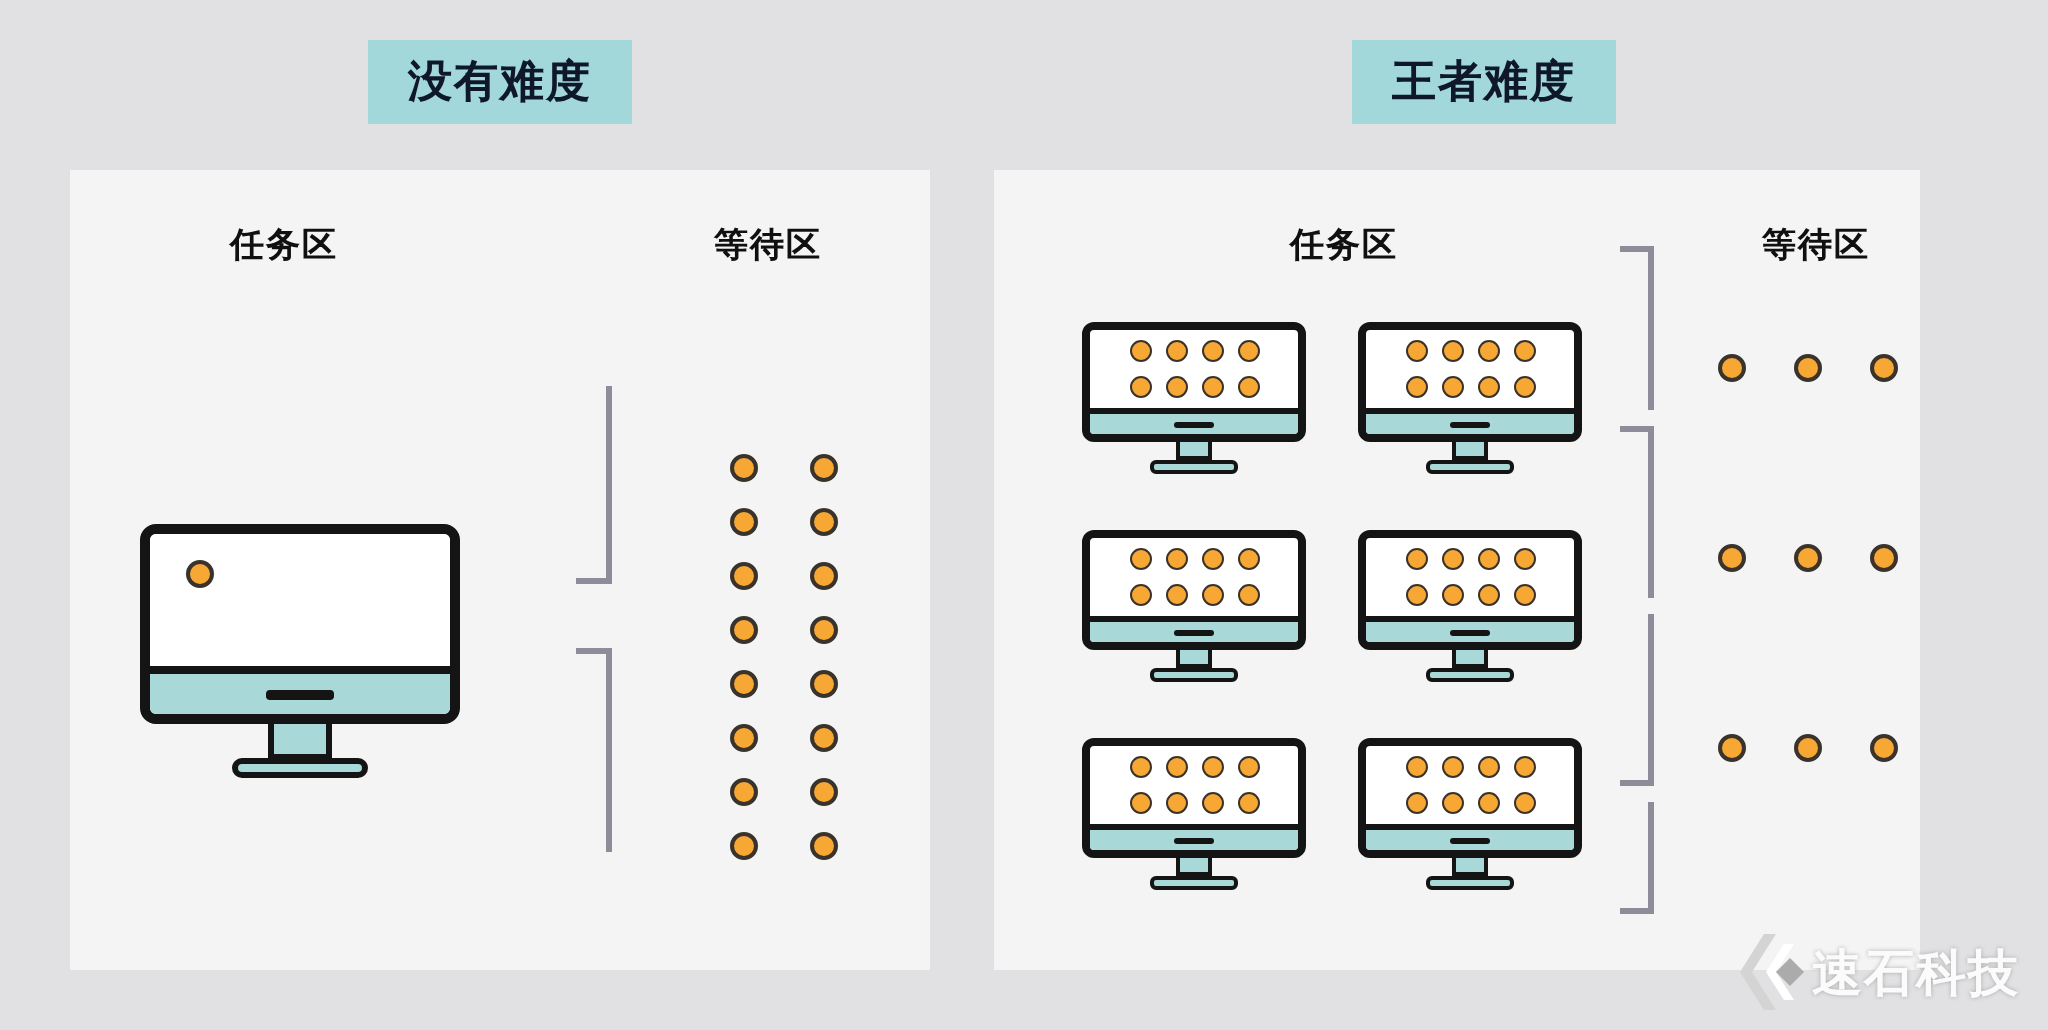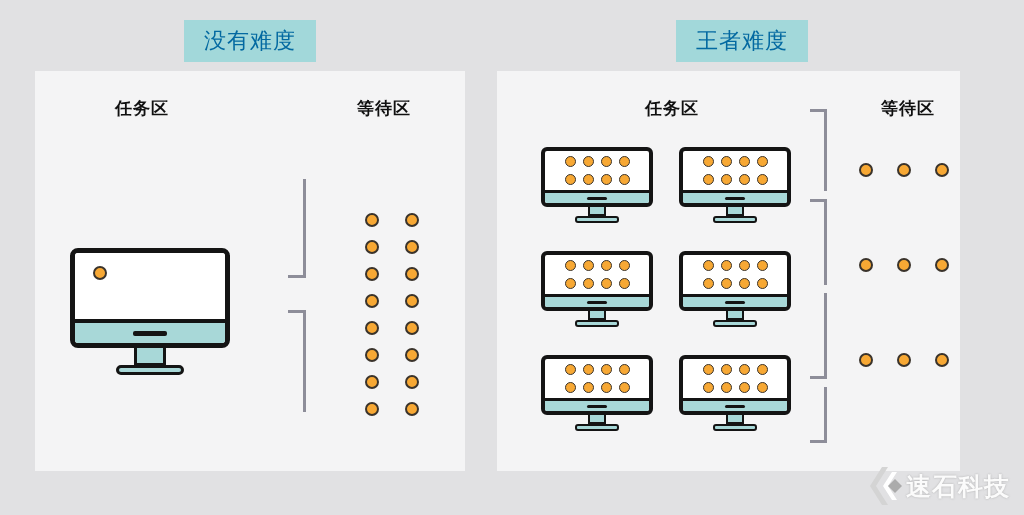--- a/index.html
+++ b/index.html
@@ -1,25 +1,25 @@
 <!DOCTYPE html>
 <html><head>
 <meta charset="utf-8">
 <style>
   * { margin:0; padding:0; box-sizing:border-box; }
   body { font-family:"DejaVu Sans","Liberation Sans",sans-serif; background:#e1e1e3; }
 
   .canvas { position:relative; width:1024px; height:515px; background:var(--bg,#e1e1e3); overflow:hidden; }
 
   .badge { position:absolute; top:20px; padding:6px 20px; background:var(--badge,#a2d8da);
-           font-size:22px; font-weight:normal; color:#0369a1; letter-spacing:1px; }
+           font-size:22px; font-weight:bold; color:#0f172a; letter-spacing:1px; }
   .badge.easy { left:184px; }
   .badge.hard { left:676px; }
 
-  .panel { position:absolute; top:71px; height:400px; background:var(--panel,#f4f4f5); }
+  .panel { position:absolute; top:85px; height:400px; background:var(--panel,#f4f4f5); }
   .panel.easy { left:35px; width:430px; }
   .panel.hard { left:497px; width:463px; }
 
   .zone-label { position:absolute; font-size:17px; font-weight:bold; color:#101010; letter-spacing:1px; }
 
   
   .big-monitor { position:absolute; left:35px; top:177px; width:160px; }
   .big-bezel { width:160px; height:100px; border:5px solid var(--outline,#141414); border-radius:8px;
                background:#fff; display:flex; flex-direction:column; overflow:hidden; }
   .big-screen { flex:1; position:relative; background:#fff; }

